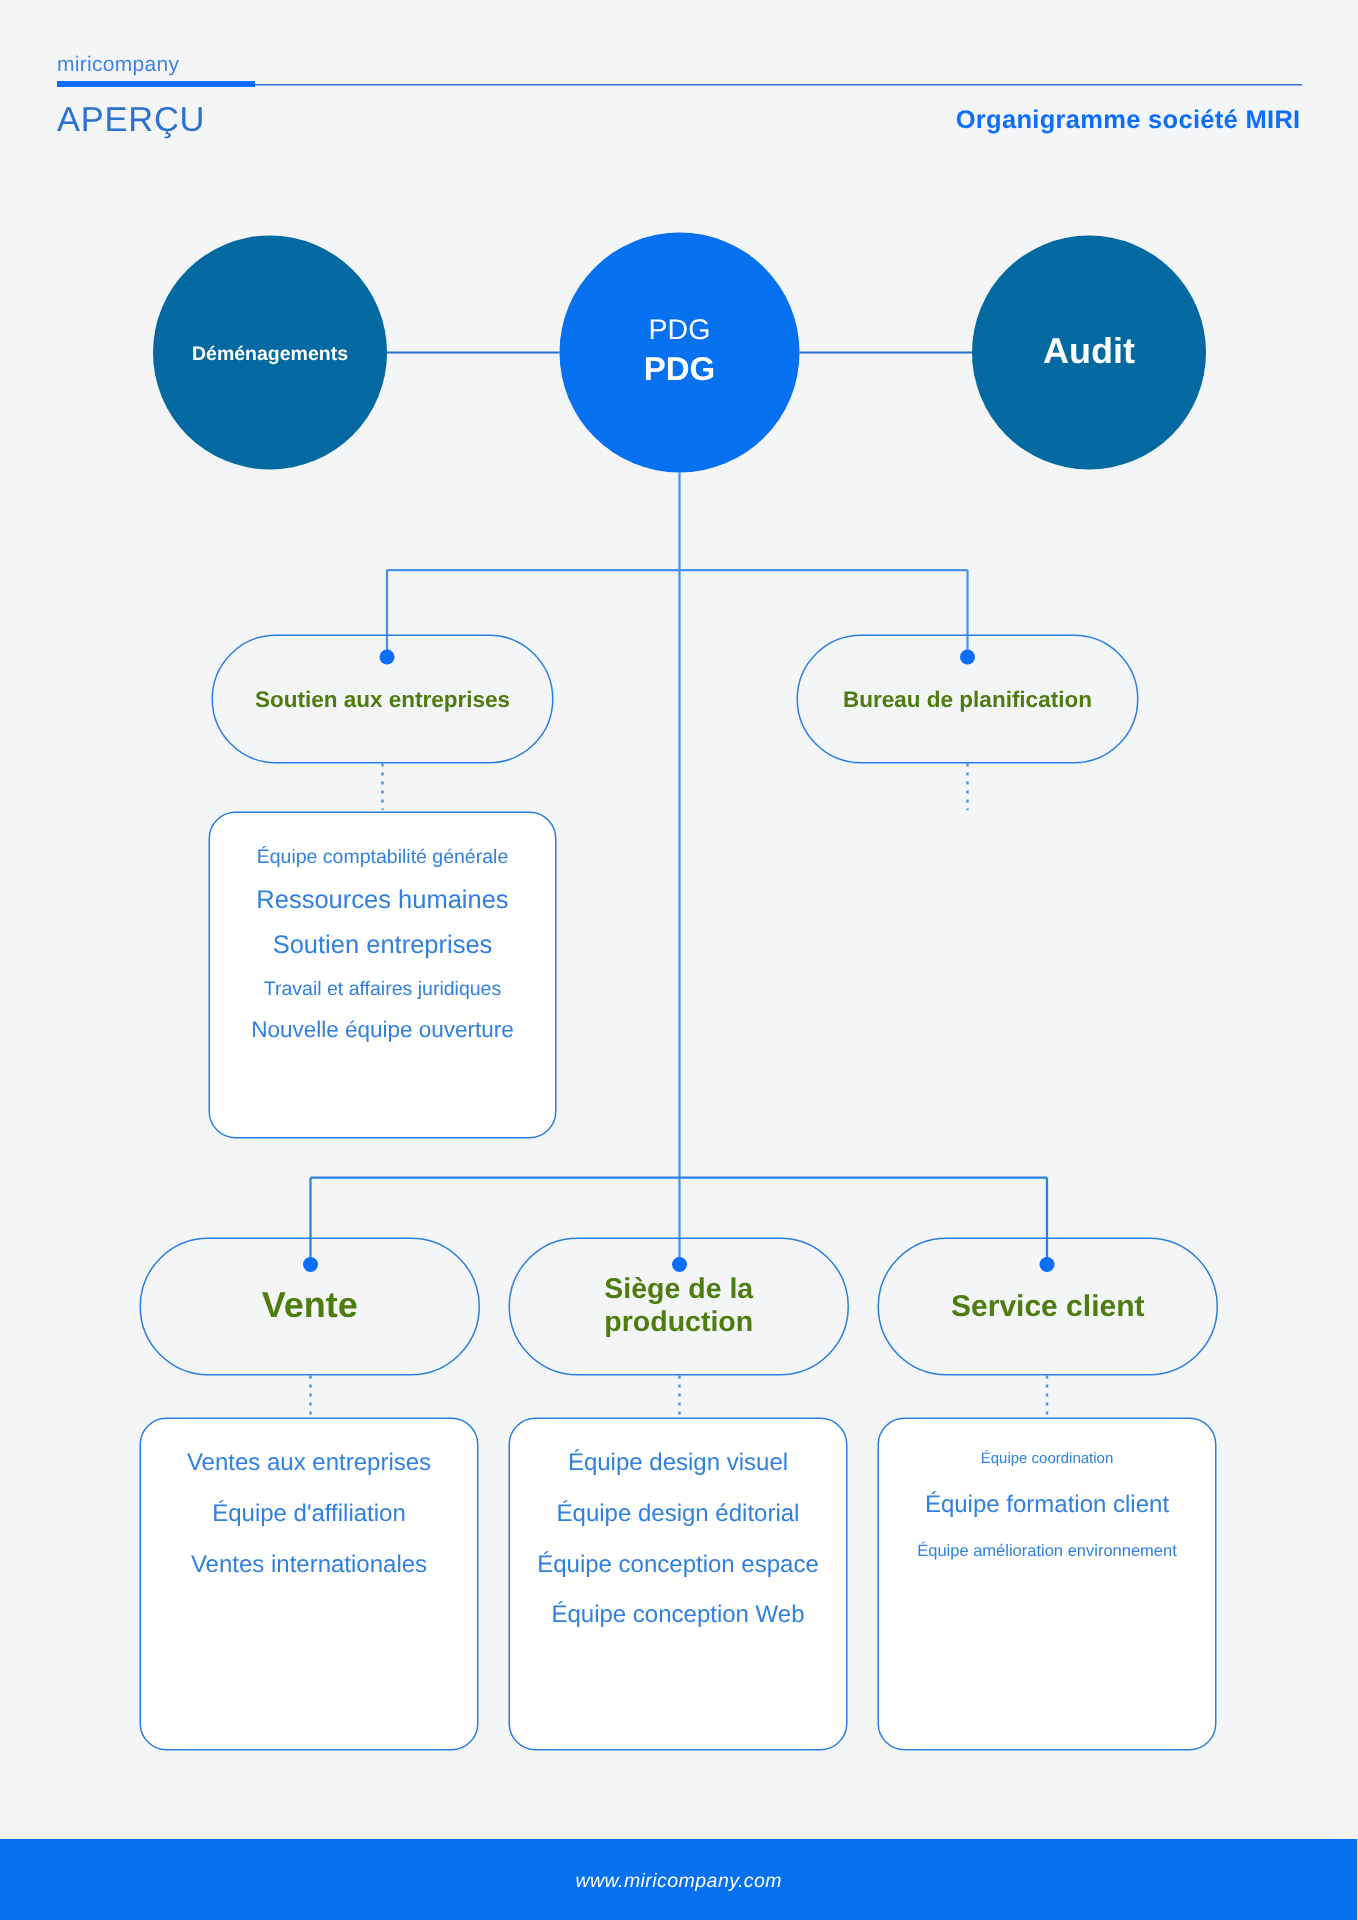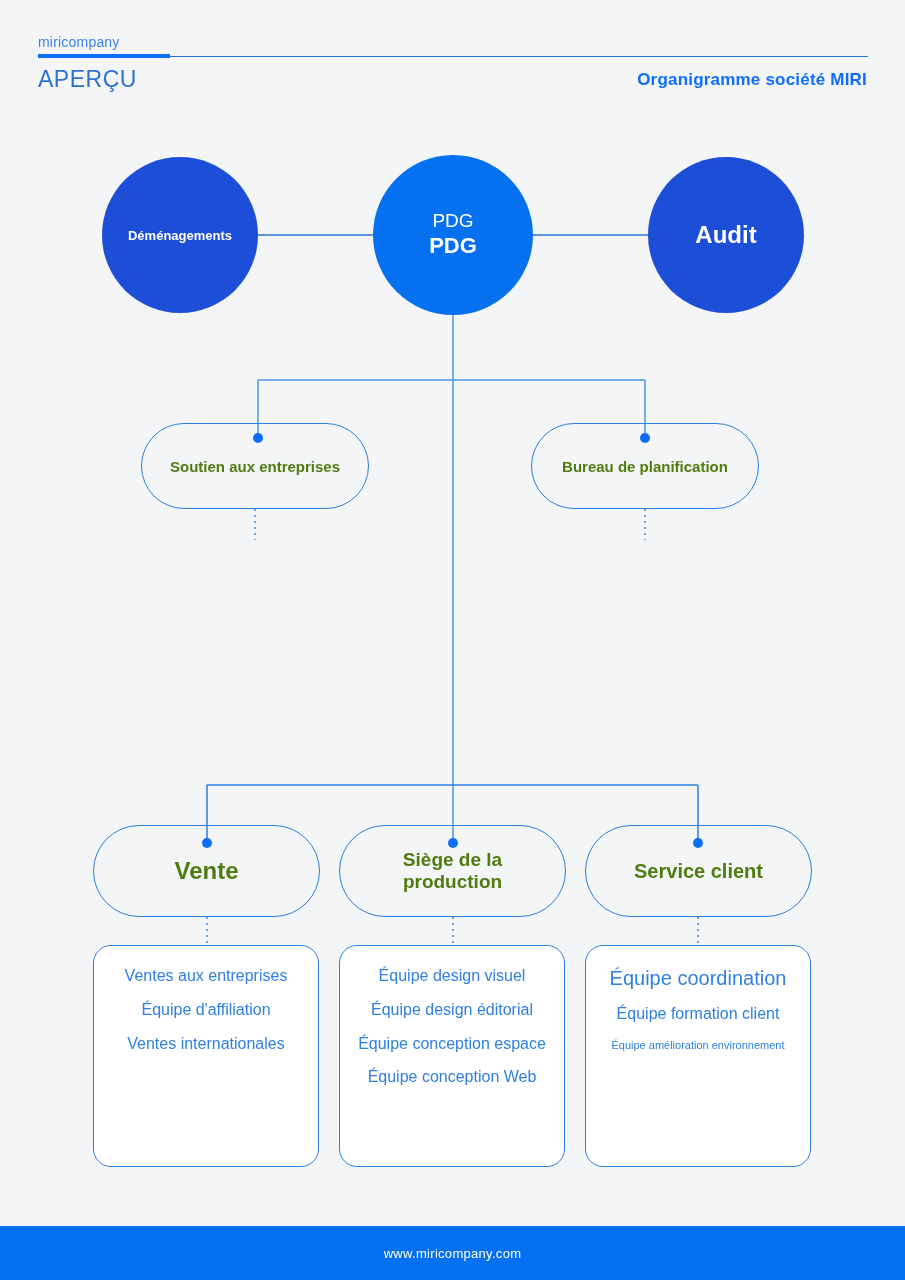--- a/index.html
+++ b/index.html
@@ -85,21 +85,21 @@
     position: absolute;
     border-radius: 50%;
     display: flex;
     flex-direction: column;
     align-items: center;
     justify-content: center;
     color: #ffffff;
     text-align: center;
     box-sizing: border-box;
   }
-  .circle-light { background: #1d4ed8; }
+  .circle-light { background: #0369a1; }
   .circle-main  { background: #0571f0; }
 
   .c-left {
     left: 102px; top: 157px;
     width: 156px; height: 156px;
   }
   .c-left .lbl {
     font-size: 13px;
     font-weight: bold;
   }
@@ -171,20 +171,21 @@
     height: 54px;
     background: #0571f0;
     display: flex;
     align-items: center;
     justify-content: center;
   }
   .footer .url {
     color: #ffffff;
     font-size: 13px;
     letter-spacing: .3px;
+    font-style: italic;
   }
 </style>
 </head>
 <body>
 
 <div class="page">
 
   <div class="header">
     <div class="brand">miricompany</div>
     <div class="rule-thin"></div>
@@ -236,20 +237,27 @@
   </div>
 
   <div class="pill" style="left:141px; top:423px; width:228px; height:86px; border-radius:43px; font-size:15px;">
     <span>Soutien aux entreprises</span>
   </div>
 
   <div class="pill" style="left:531px; top:423px; width:228px; height:86px; border-radius:43px; font-size:15px;">
     <span>Bureau de planification</span>
   </div>
 
+  <div class="listbox" style="left:139px; top:541px; width:232px; height:218px;">
+    <div class="item" style="font-size:13px">Équipe comptabilité générale</div>
+    <div class="item" style="font-size:17px">Ressources humaines</div>
+    <div class="item" style="font-size:17px">Soutien entreprises</div>
+    <div class="item" style="font-size:13px">Travail et affaires juridiques</div>
+    <div class="item" style="font-size:15px">Nouvelle équipe ouverture</div>
+  </div>
 
 
   <div class="pill" style="left:93px; top:825px; width:227px; height:92px; border-radius:46px; font-size:24px;">
     <span>Vente</span>
   </div>
 
   <div class="pill" style="left:339px; top:825px; width:227px; height:92px; border-radius:46px; font-size:19px;">
     <span>Siège de la production</span>
   </div>
 
@@ -264,21 +272,21 @@
   </div>
 
   <div class="listbox" style="left:339px; top:945px; width:226px; height:222px;">
     <div class="item" style="font-size:16px; margin-bottom:17px">Équipe design visuel</div>
     <div class="item" style="font-size:16px; margin-bottom:17px">Équipe design éditorial</div>
     <div class="item" style="font-size:16px; margin-bottom:17px">Équipe conception espace</div>
     <div class="item" style="font-size:16px">Équipe conception Web</div>
   </div>
 
   <div class="listbox" style="left:585px; top:945px; width:226px; height:222px;">
-    <div class="item" style="font-size:20px; margin-bottom:17px">Équipe coordination</div>
+    <div class="item" style="font-size:10px; margin-bottom:17px">Équipe coordination</div>
     <div class="item" style="font-size:16px; margin-bottom:17px">Équipe formation client</div>
     <div class="item" style="font-size:11px">Équipe amélioration environnement</div>
   </div>
 
   <div class="footer">
     <span class="url">www.miricompany.com</span>
   </div>
 
 </div>
 

